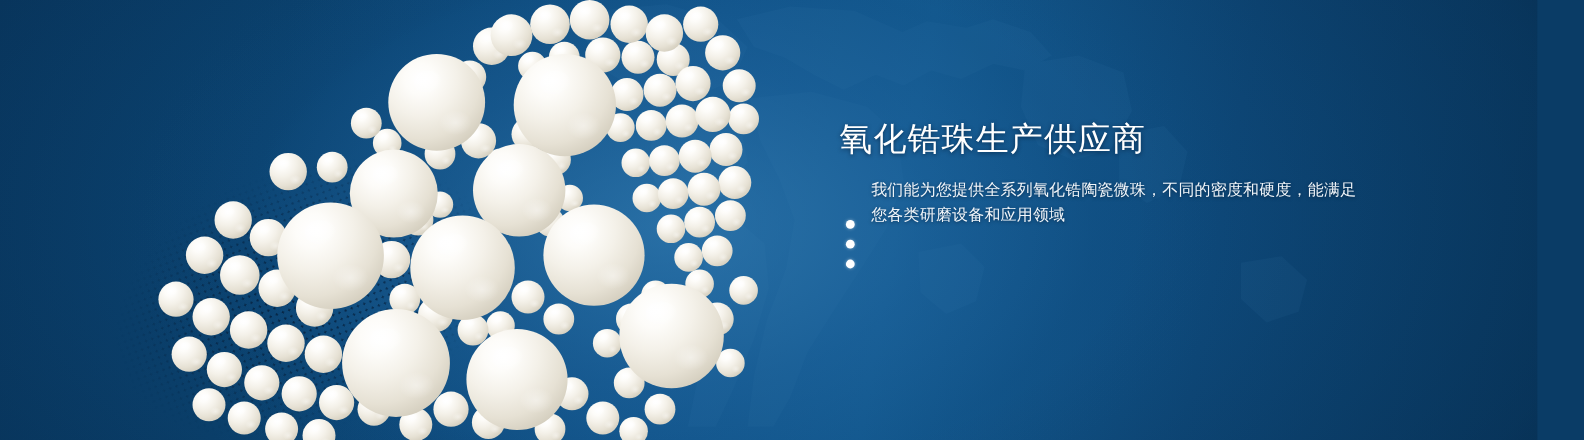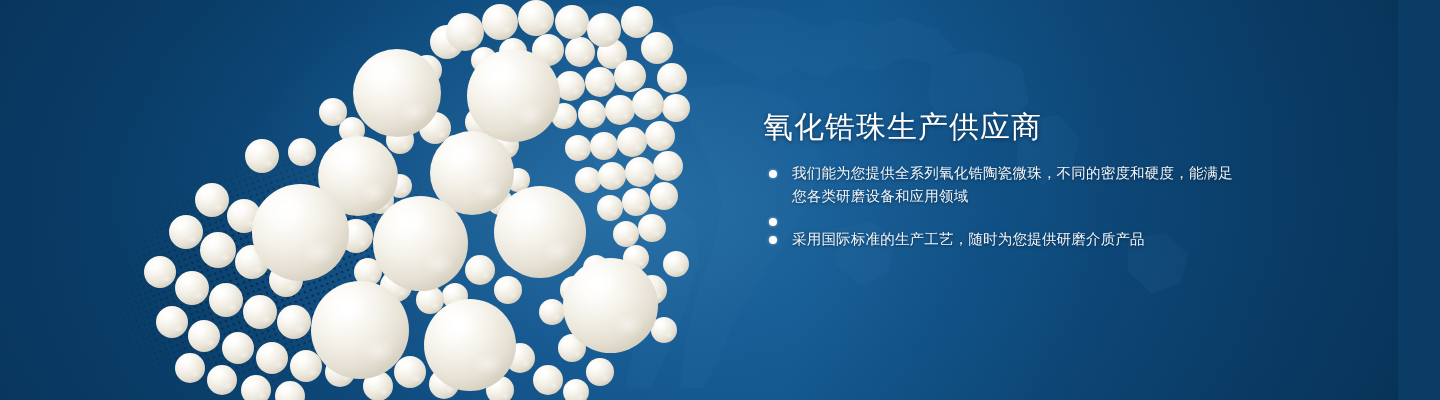--- a/index.html
+++ b/index.html
@@ -34,21 +34,21 @@
       inset 12% 14% 22% rgba(255,255,255,.95),
       0 2px 5px rgba(3,24,48,.40);}
   .bead::after{content:"";position:absolute;left:26%;top:17%;width:30%;height:24%;
     border-radius:50%;background:radial-gradient(ellipse at 40% 40%,rgba(255,255,255,.98),rgba(255,255,255,0) 72%);}
   .bead::before{content:"";position:absolute;left:52%;top:58%;width:34%;height:26%;
     border-radius:50%;background:radial-gradient(ellipse at 50% 50%,rgba(255,255,255,.42),rgba(255,255,255,0) 70%);}
   
   #copy{position:absolute;left:763px;top:108px;width:470px;}
   #title{font-size:30px;line-height:38px;color:#ffffff;font-weight:400;letter-spacing:1px;
     text-shadow:0 1px 4px rgba(2,22,44,.65);margin:0 0 16px 0;white-space:nowrap;}
-  .bullet-row{display:flex;align-items:flex-start;margin:0 0 2px 0;}
+  .bullet-row{display:flex;align-items:flex-end;margin:0 0 2px 0;}
   .dot{flex:0 0 auto;width:8px;height:8px;border-radius:50%;background:#ffffff;
     margin:8px 15px 0 6px;box-shadow:0 0 3px rgba(255,255,255,.5);}
   .btext{font-size:14.5px;line-height:23px;color:#f2f6fa;letter-spacing:.2px;
     text-shadow:0 1px 3px rgba(2,22,44,.6);}
 </style>
 </head>
 <body>
 
 <div id="banner">
 
@@ -192,17 +192,16 @@
 
     <div class="bullet-row">
       <span class="dot"></span>
       <span class="btext">我们能为您提供全系列氧化锆陶瓷微珠，不同的密度和硬度，能满足您各类研磨设备和应用领域</span>
     </div>
     <div class="bullet-row">
       <span class="dot"></span>
     </div>
     <div class="bullet-row">
       <span class="dot"></span>
-      <span class="btext">采用国际标准的生产工艺，随时为您提供研磨介质产品</span>
     </div>
   </div>
 
 </div>
 
 </body></html>

